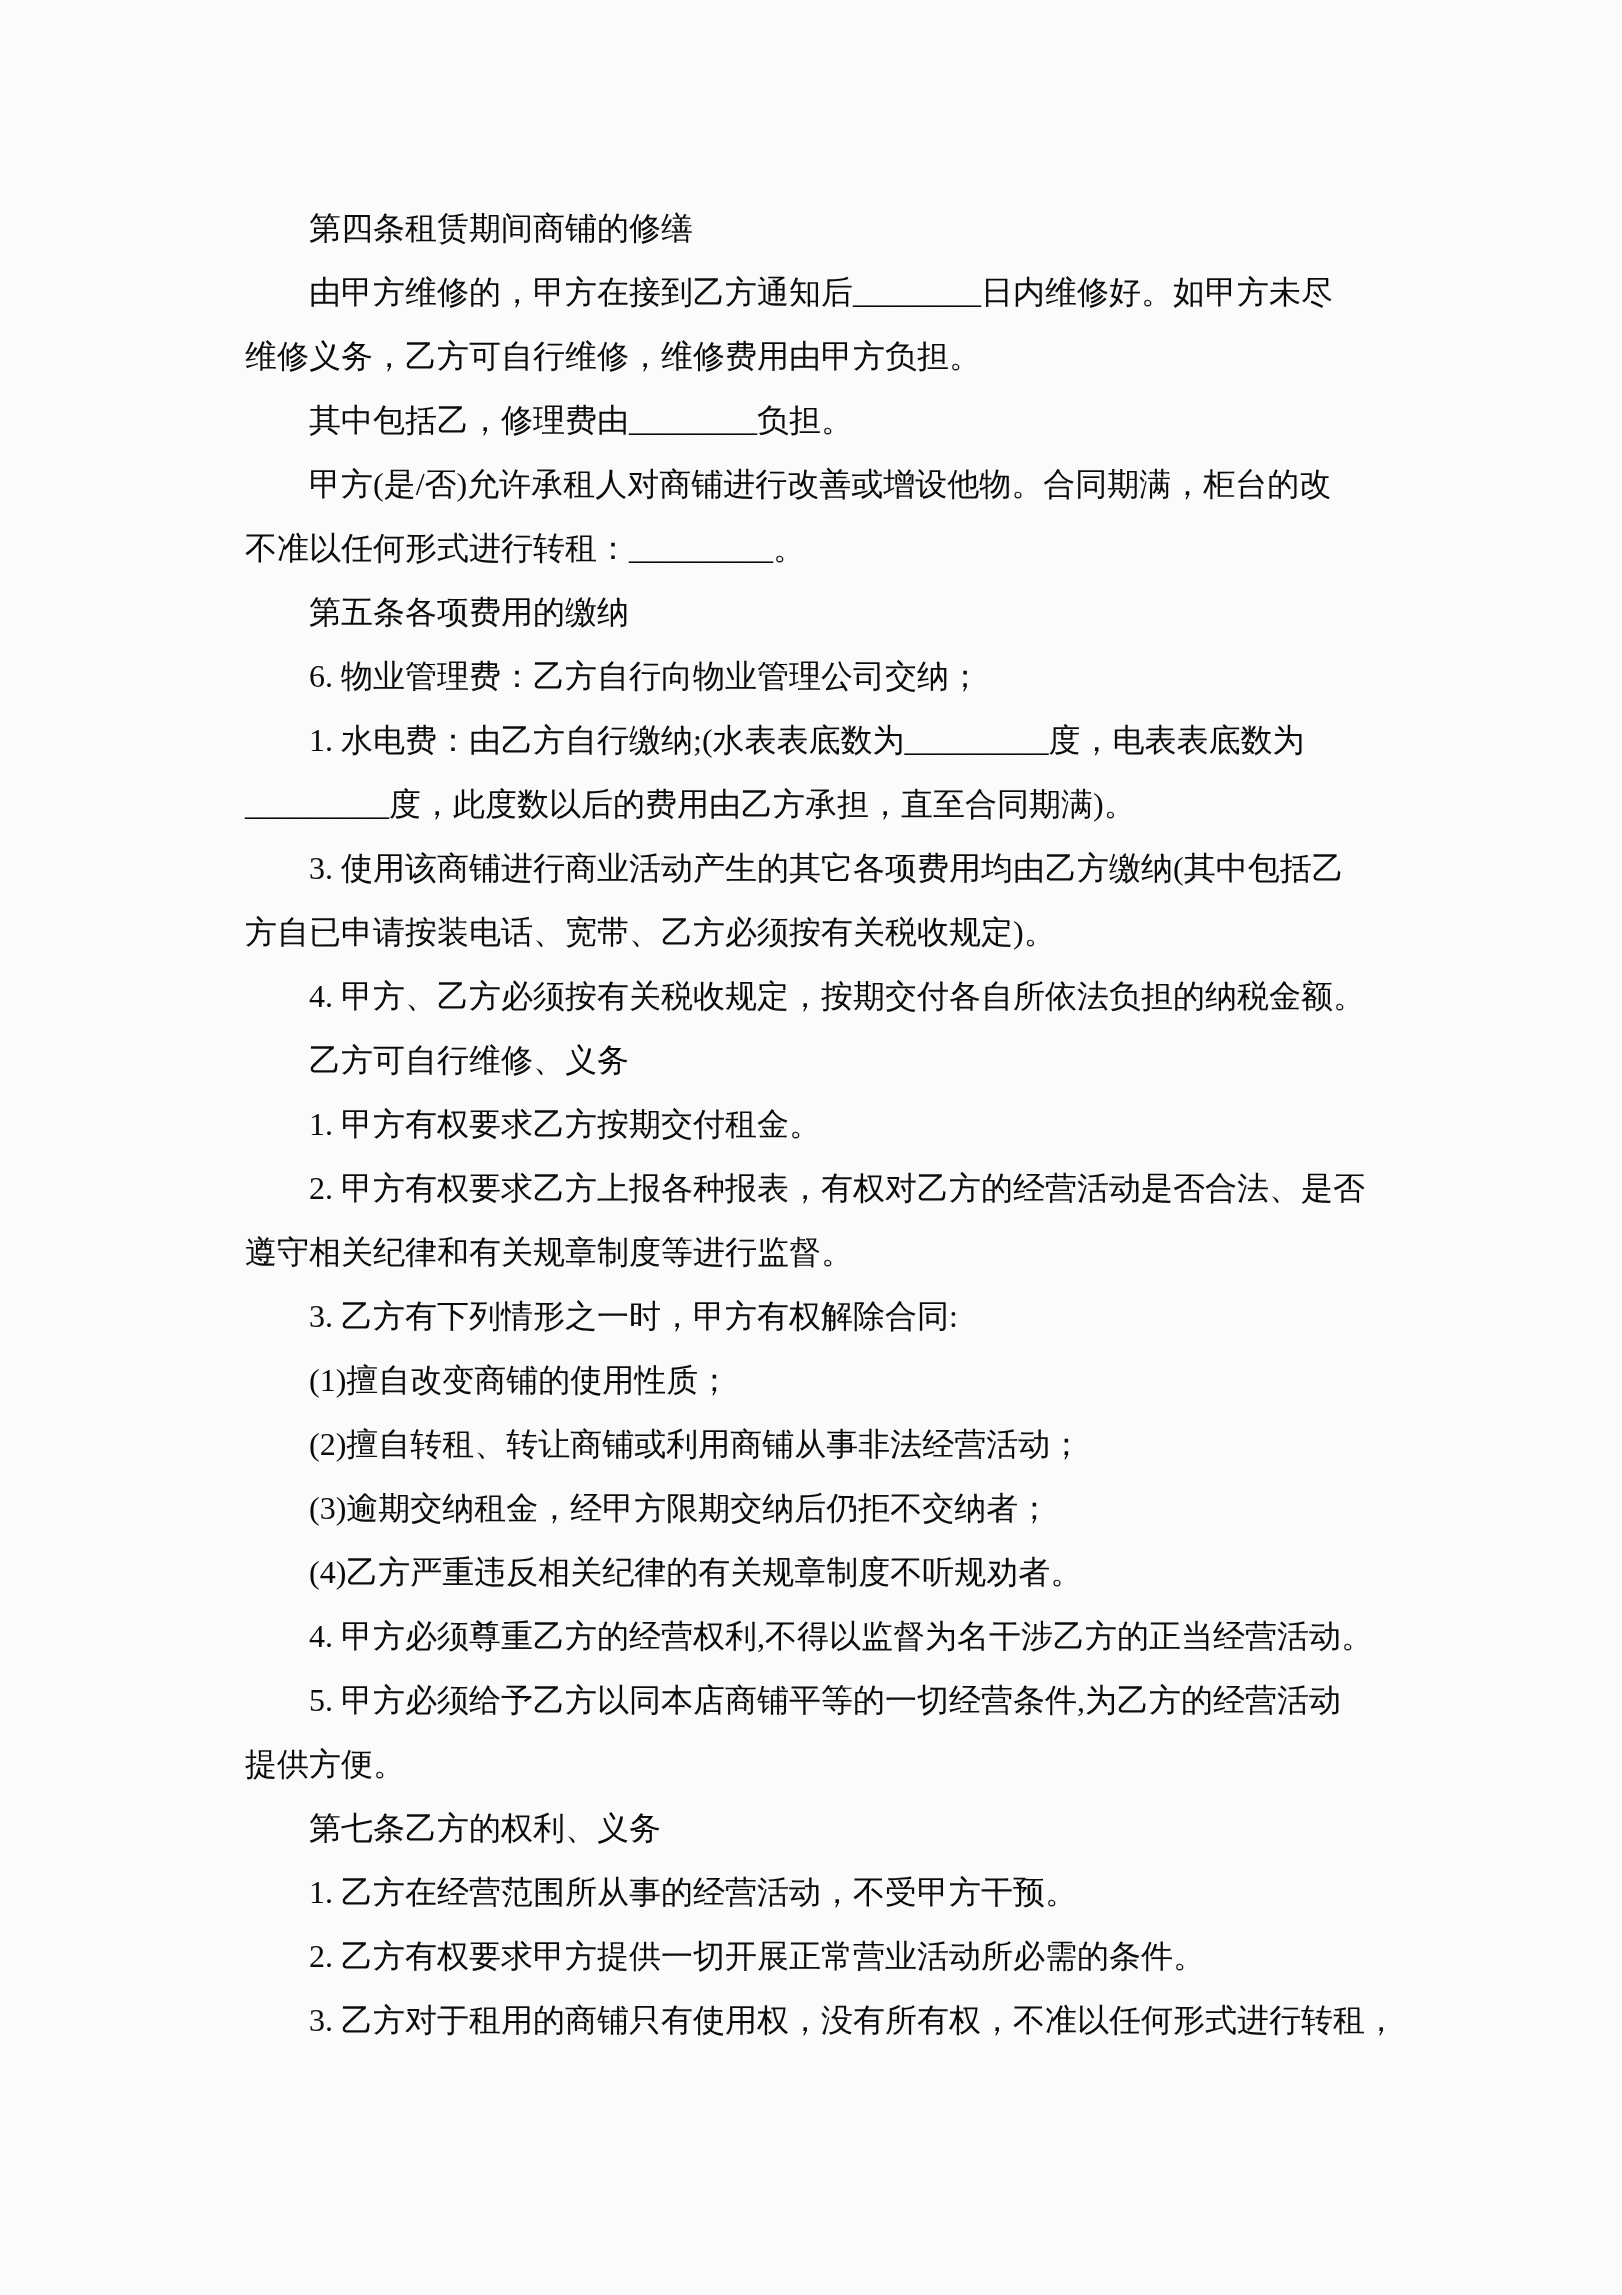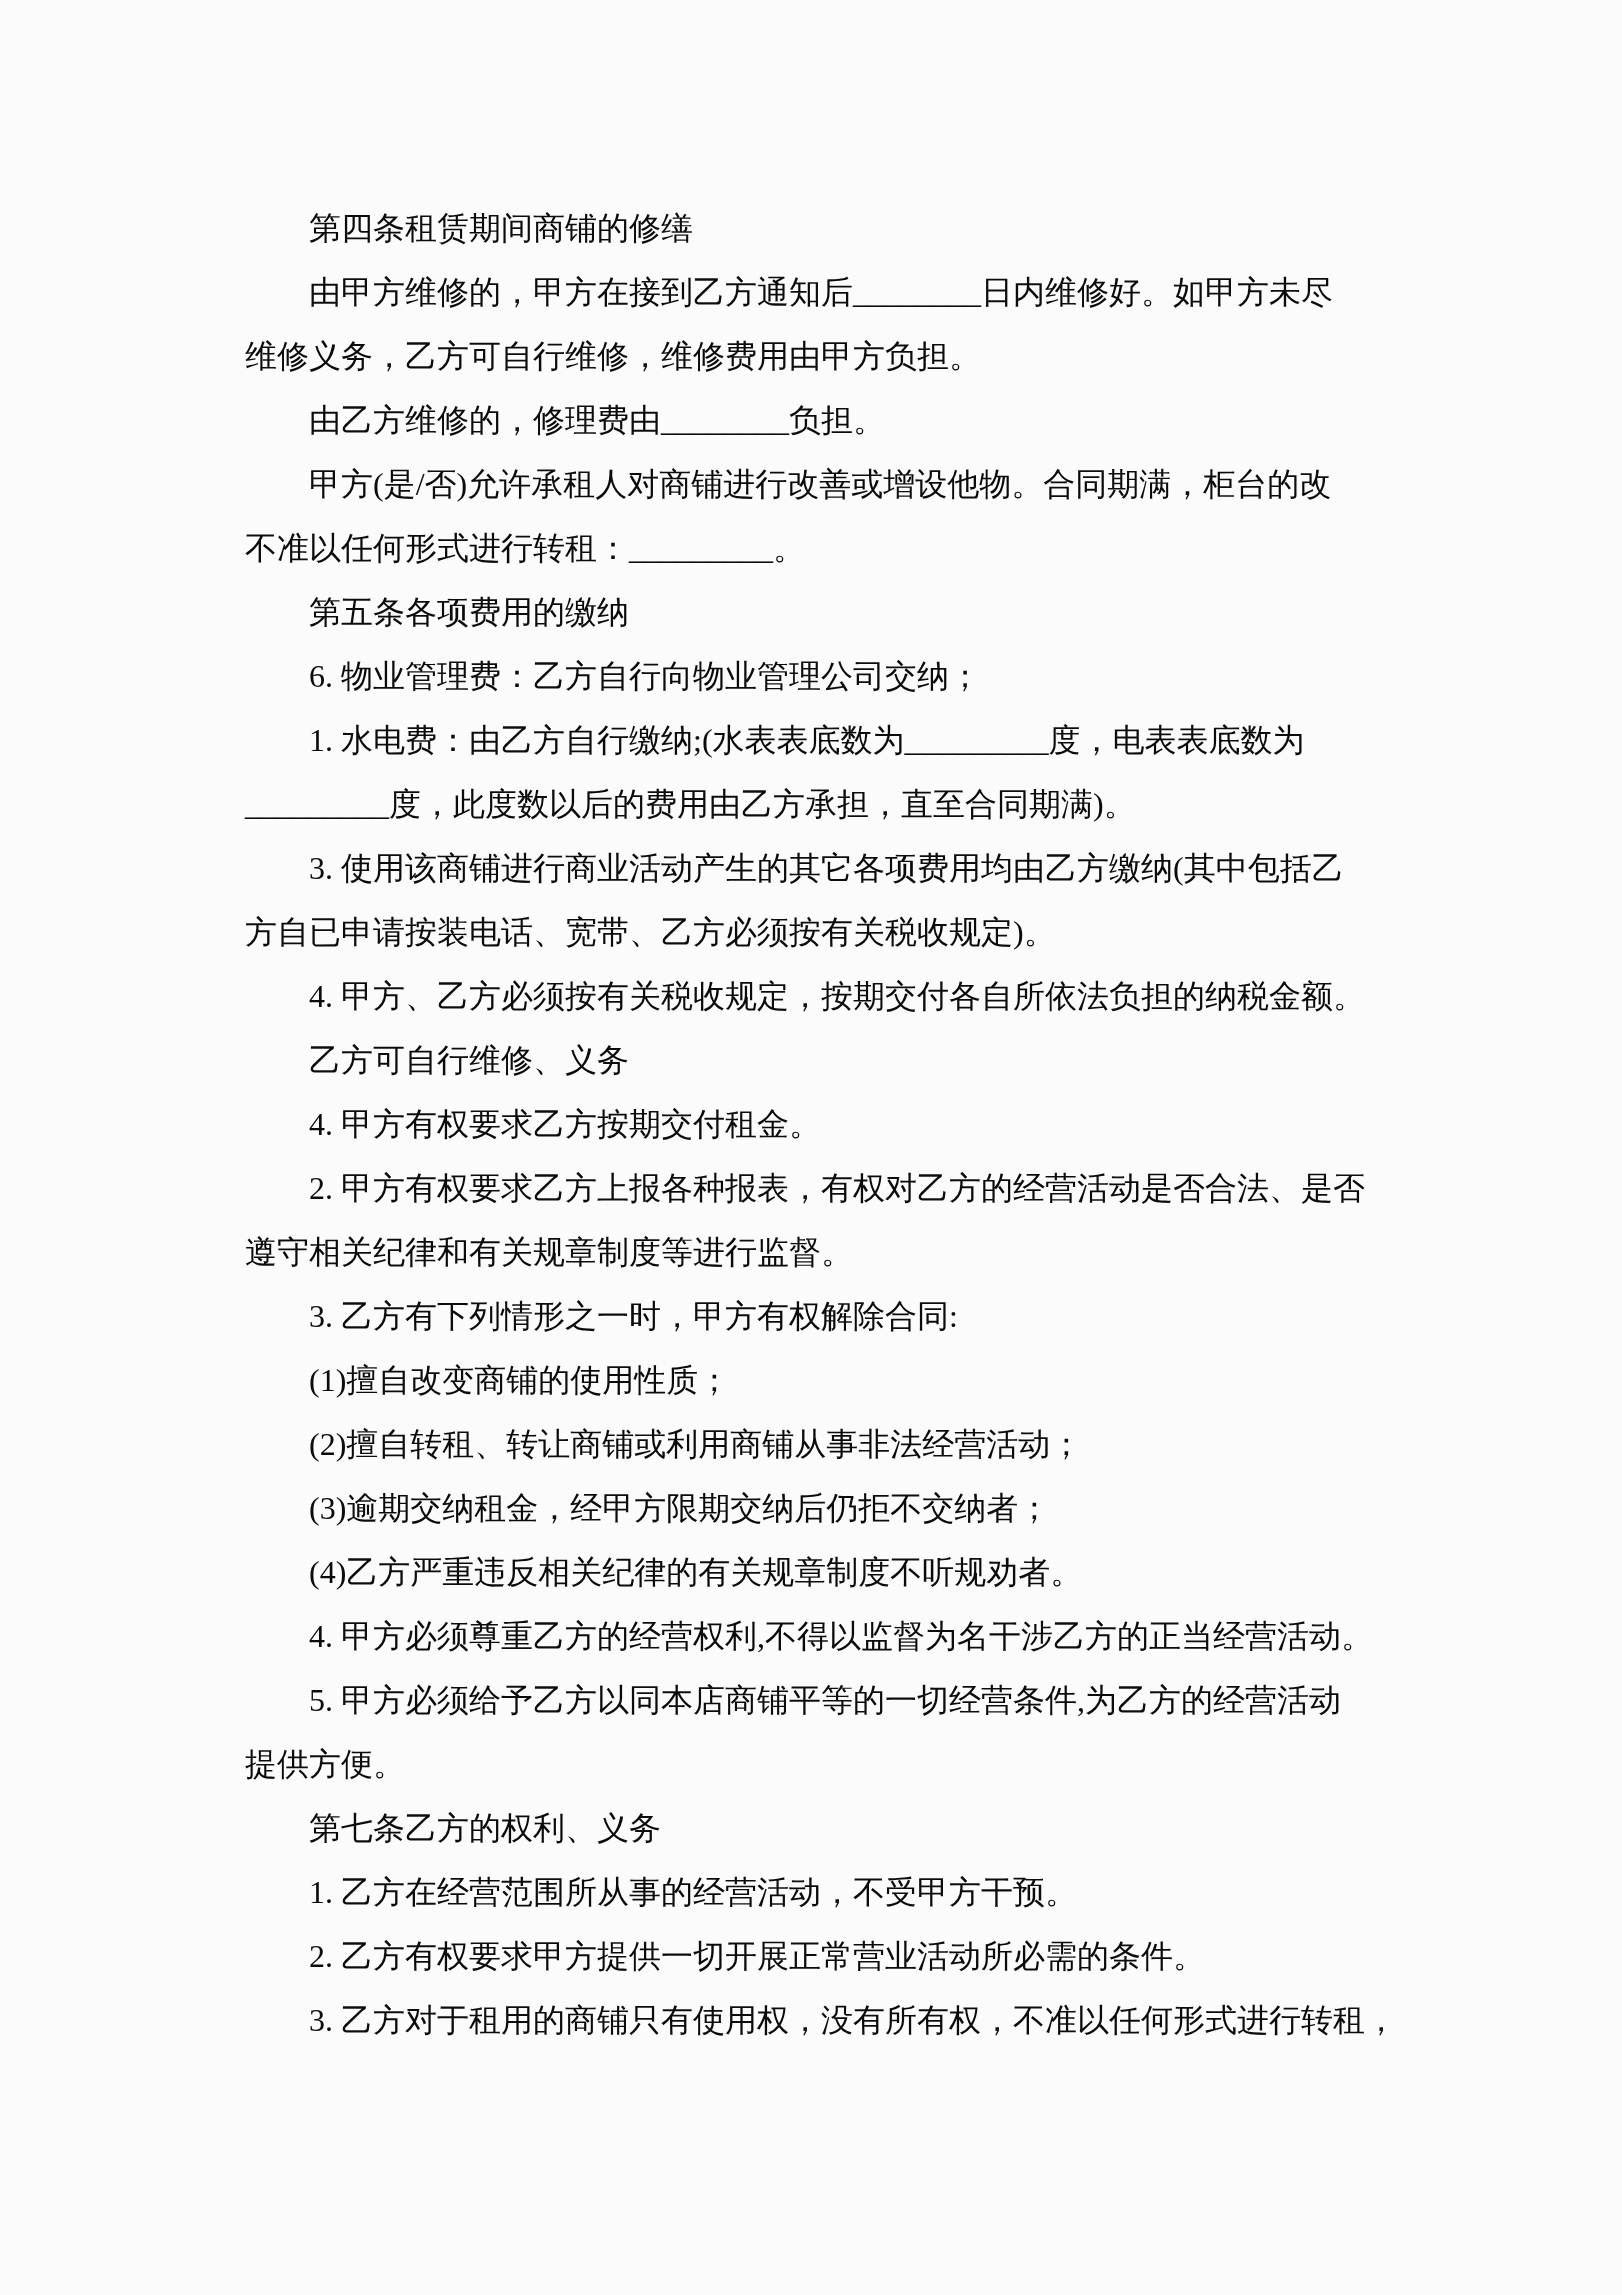--- a/index.html
+++ b/index.html
@@ -43,32 +43,32 @@
 </style>
 </head>
 <body>
 
 <div class="page">
   <div class="textblock">
 
   <div class="line ind">第四条租赁期间商铺的修缮</div>
       <div class="line ind">由甲方维修的，甲方在接到乙方通知后________日内维修好。如甲方未尽</div>
       <div class="line">维修义务，乙方可自行维修，维修费用由甲方负担。</div>
-      <div class="line ind">由乙方维修的，修理费由________负担。</div>
+      <div class="line ind">其中包括乙，修理费由________负担。</div>
       <div class="line ind">甲方(是/否)允许承租人对商铺进行改善或增设他物。合同期满，柜台的改</div>
       <div class="line">不准以任何形式进行转租：_________。</div>
       <div class="line ind">第五条各项费用的缴纳</div>
       <div class="line ind">6. 物业管理费：乙方自行向物业管理公司交纳；</div>
       <div class="line ind">1. 水电费：由乙方自行缴纳;(水表表底数为_________度，电表表底数为</div>
       <div class="line">_________度，此度数以后的费用由乙方承担，直至合同期满)。</div>
       <div class="line ind">3. 使用该商铺进行商业活动产生的其它各项费用均由乙方缴纳(其中包括乙</div>
       <div class="line">方自已申请按装电话、宽带、乙方必须按有关税收规定)。</div>
       <div class="line ind">4. 甲方、乙方必须按有关税收规定，按期交付各自所依法负担的纳税金额。</div>
       <div class="line ind">乙方可自行维修、义务</div>
-      <div class="line ind">4. 甲方有权要求乙方按期交付租金。</div>
+      <div class="line ind">1. 甲方有权要求乙方按期交付租金。</div>
       <div class="line ind">2. 甲方有权要求乙方上报各种报表，有权对乙方的经营活动是否合法、是否</div>
       <div class="line">遵守相关纪律和有关规章制度等进行监督。</div>
       <div class="line ind">3. 乙方有下列情形之一时，甲方有权解除合同:</div>
       <div class="line ind">(1)擅自改变商铺的使用性质；</div>
       <div class="line ind">(2)擅自转租、转让商铺或利用商铺从事非法经营活动；</div>
       <div class="line ind">(3)逾期交纳租金，经甲方限期交纳后仍拒不交纳者；</div>
       <div class="line ind">(4)乙方严重违反相关纪律的有关规章制度不听规劝者。</div>
       <div class="line ind">4. 甲方必须尊重乙方的经营权利,不得以监督为名干涉乙方的正当经营活动。</div>
       <div class="line ind">5. 甲方必须给予乙方以同本店商铺平等的一切经营条件,为乙方的经营活动</div>
       <div class="line">提供方便。</div>

